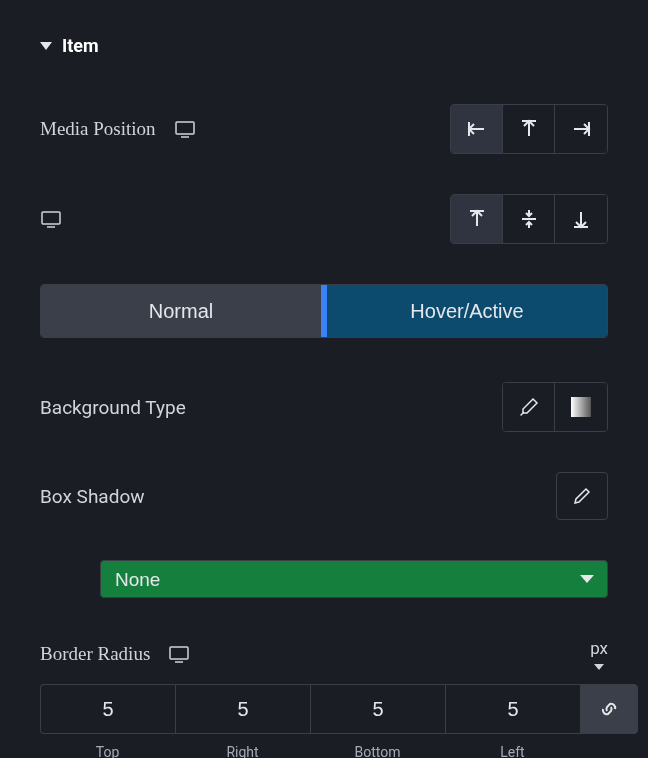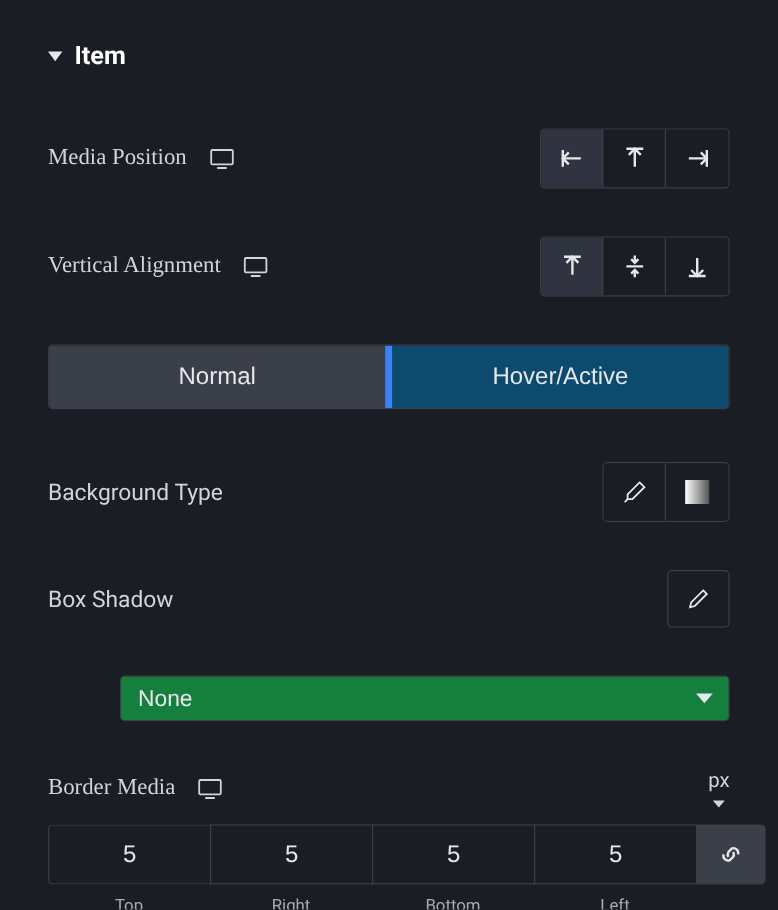--- a/index.html
+++ b/index.html
@@ -24,21 +24,21 @@
     .toggle-triangle {
       width: 0;
       height: 0;
       border-left: 6px solid transparent;
       border-right: 6px solid transparent;
       border-top: 8px solid #e5e7eb;
       cursor: pointer;
     }
     .section-title {
       font-weight: 700;
-      font-size: 21px;
+      font-size: 18px;
       color: #ffffff;
     }
     .control-row {
       display: flex;
       align-items: center;
       justify-content: space-between;
       margin-bottom: 40px;
     }
     .control-label-group {
       display: flex;
@@ -269,21 +269,20 @@
         <line x1="19" y1="3" x2="19" y2="17"></line>
         <line x1="4" y1="10" x2="19" y2="10"></line>
         <polyline points="14,5 19,10 14,15" fill="none"></polyline>
       </svg>
     </button>
   </div>
 </div>
 
 <div class="control-row">
   <div class="control-label-group">
-    <span class="control-label">Vertical Alignment</span>
     <span class="device-icon">
       <svg width="22" height="18" viewBox="0 0 22 18" fill="none" stroke-width="1.5">
         <rect x="2" y="2" width="18" height="12" rx="1"></rect>
         <line x1="7" y1="17" x2="15" y2="17"></line>
       </svg>
     </span>
   </div>
   <div class="button-group">
     <button class="active">
       <svg width="20" height="22" viewBox="0 0 20 22" fill="none" stroke-width="2">
@@ -344,21 +343,21 @@
   <div class="select-wrap">
     <select class="select-el">
       <option>None</option>
     </select>
     <div class="select-chevron"></div>
   </div>
 </div>
 
 <div class="border-radius-row">
   <div class="control-label-group">
-    <span class="control-label">Border Media</span>
+    <span class="control-label">Border Radius</span>
     <span class="device-icon">
       <svg width="22" height="18" viewBox="0 0 22 18" fill="none" stroke-width="1.5">
         <rect x="2" y="2" width="18" height="12" rx="1"></rect>
         <line x1="7" y1="17" x2="15" y2="17"></line>
       </svg>
     </span>
   </div>
   <div class="unit-select">
     <span>px</span>
     <div class="unit-chevron"></div>

